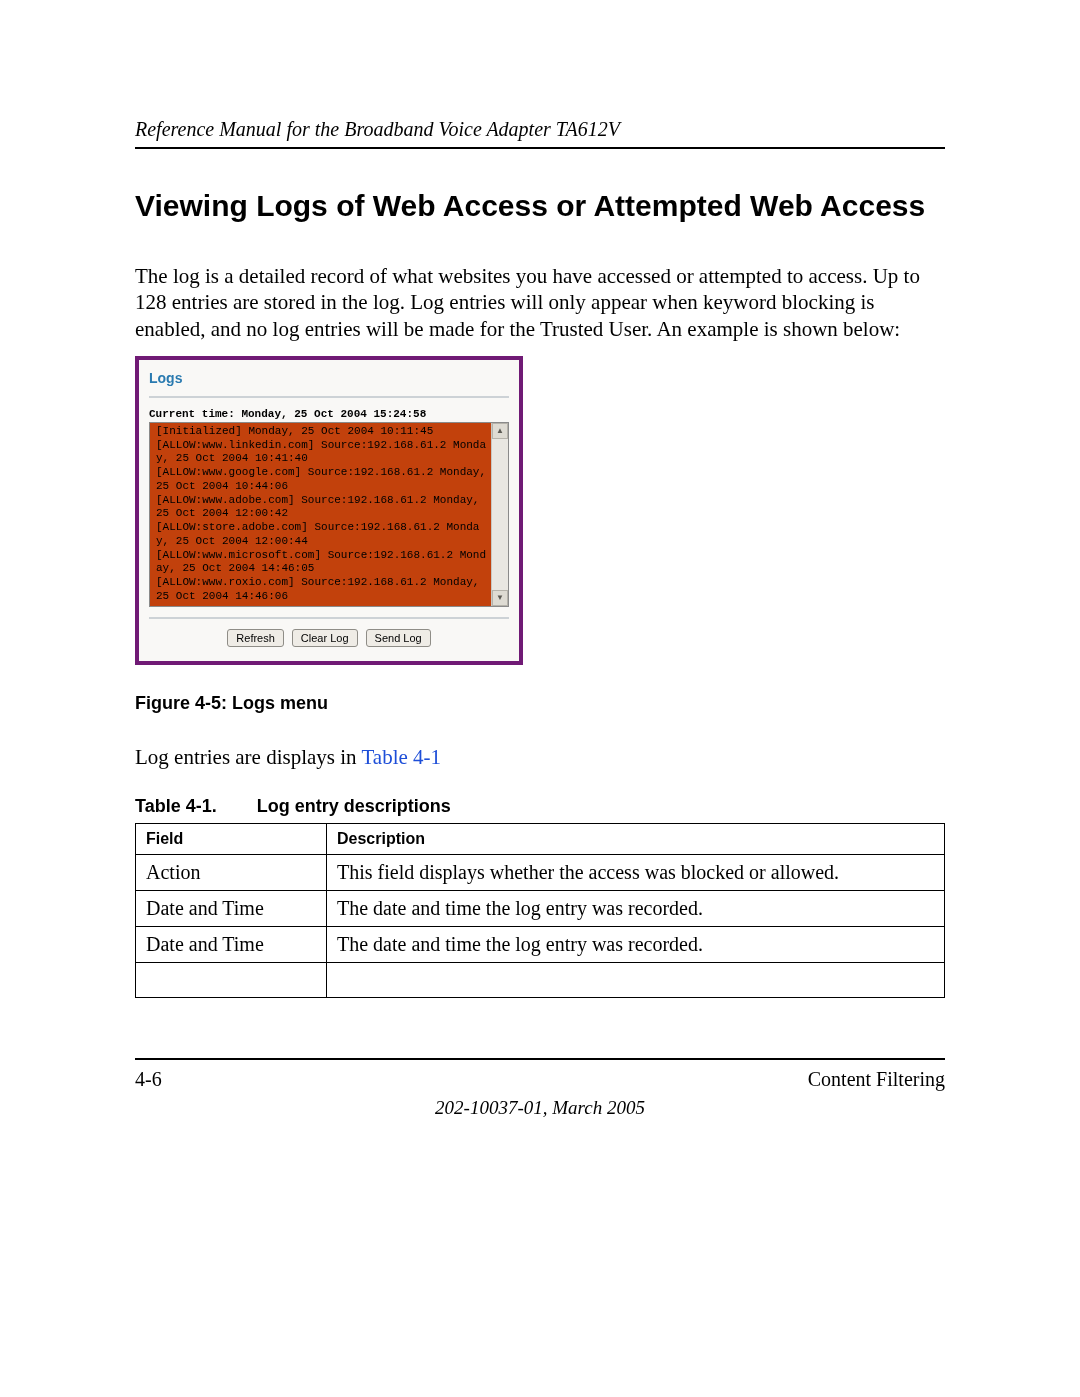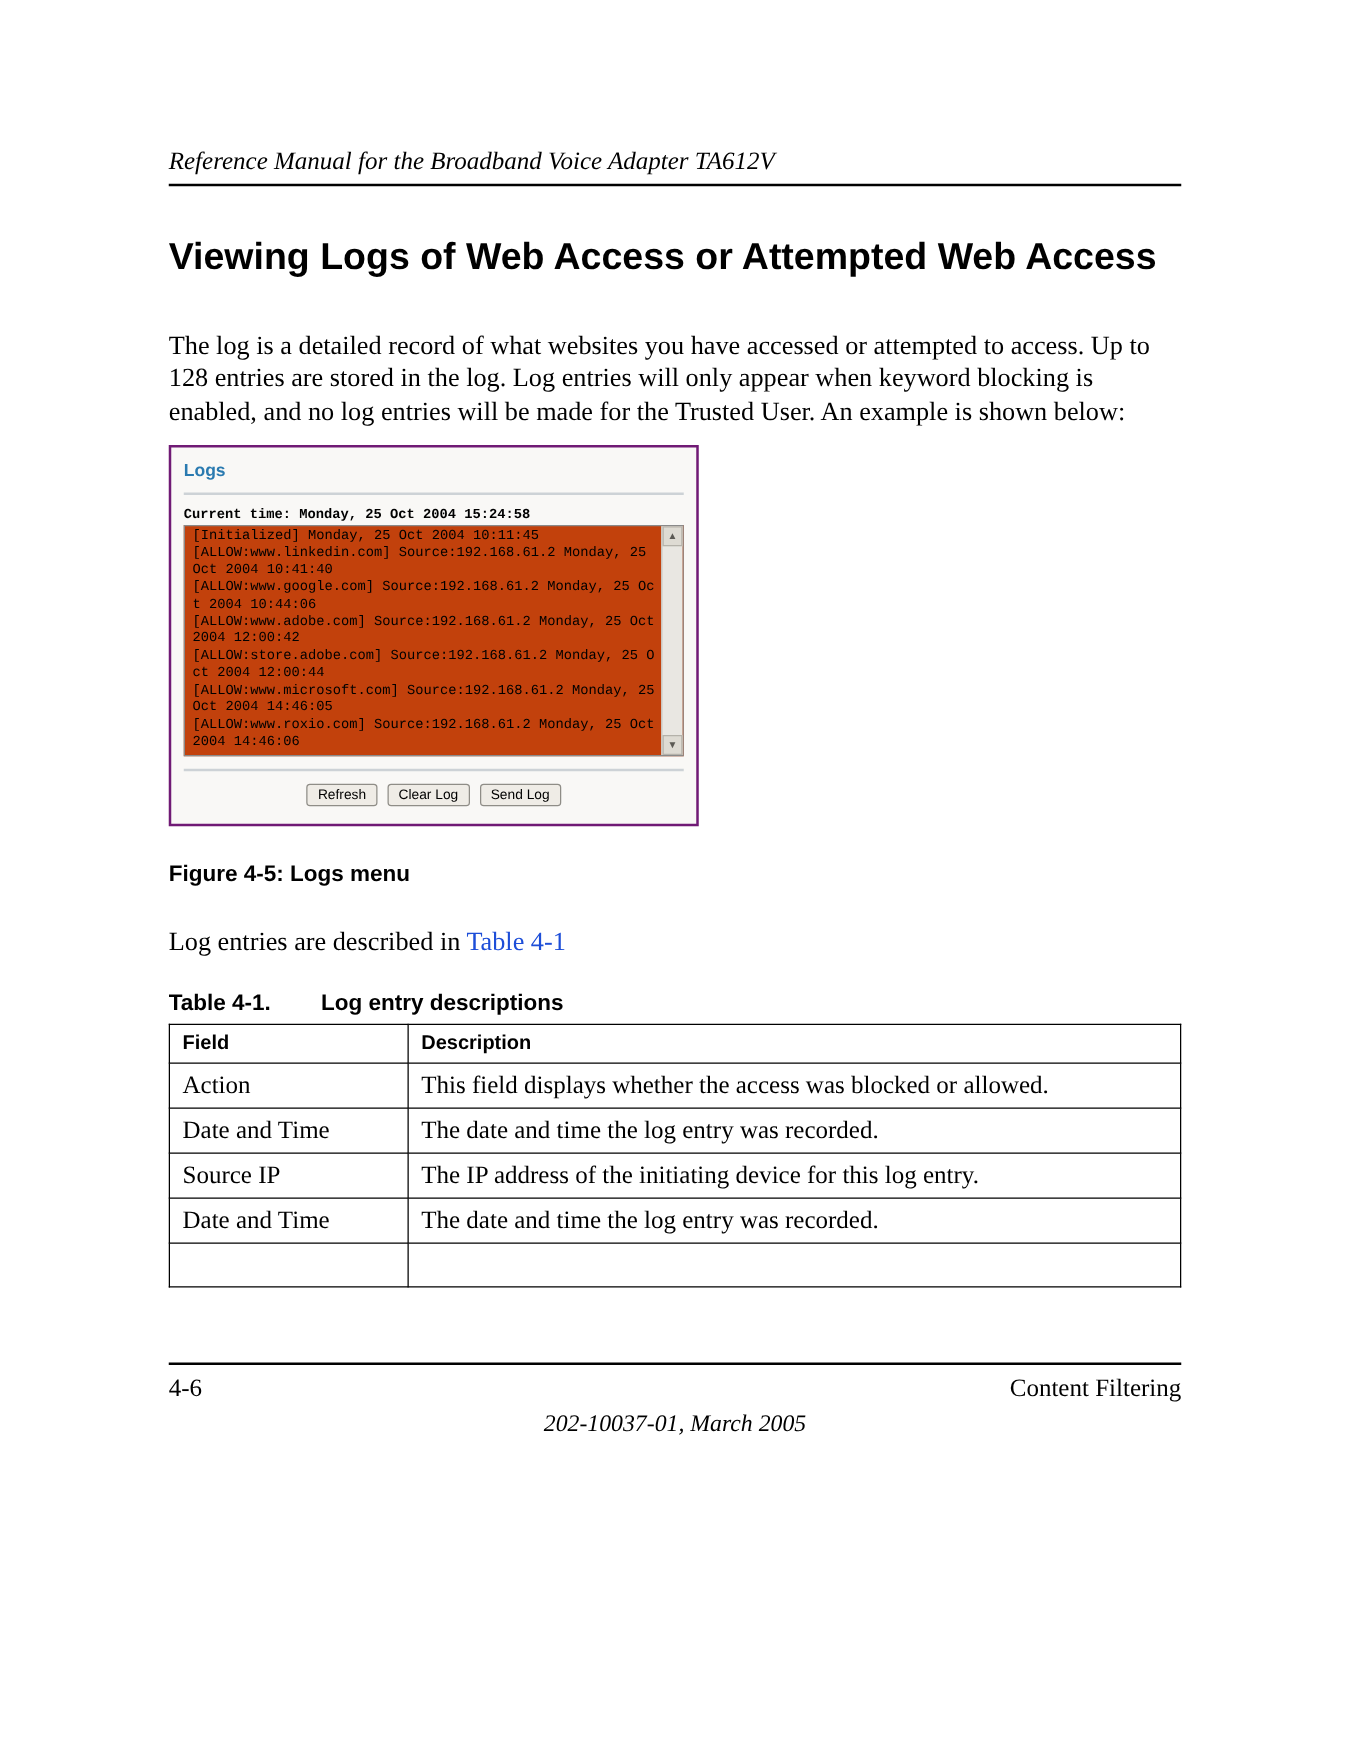--- a/index.html
+++ b/index.html
@@ -27,22 +27,22 @@
     font-weight: bold;
     font-size: 30px;
     margin: 40px 0 40px 0;
   }
   p.body {
     font-size: 21px;
     line-height: 1.25;
     margin: 0 0 14px 0;
   }
   .screenshot {
-    width: 424px;
-    border: 2px solid #701a75;
+    width: 388px;
+    border: 4px solid #701a75;
     background: #f9f8f6;
     margin-top: 12px;
     padding: 10px 10px 14px 10px;
     box-sizing: border-box;
     font-family: Arial, Helvetica, sans-serif;
   }
   .ss-title {
     color: #2a7ab0;
     font-family: Arial, Helvetica, sans-serif;
     font-weight: bold;
@@ -201,21 +201,21 @@
     <div class="ss-buttons">
       <div class="ss-btn">Refresh</div>
       <div class="ss-btn">Clear Log</div>
       <div class="ss-btn">Send Log</div>
     </div>
   </div>
 
   <div class="fig-caption">Figure 4-5:  Logs menu</div>
 
   <p class="body">
-    <span>Log entries are described in </span><span class="ref-link">Table 4-1</span>
+    <span>Log entries are displays in </span><span class="ref-link">Table 4-1</span>
   </p>
 
   <div class="tbl-caption">
     <span>Table 4-1.</span>&nbsp;&nbsp;&nbsp;&nbsp;&nbsp;&nbsp;&nbsp;&nbsp;<span>Log entry descriptions</span>
   </div>
 
   <table class="fields">
     <thead>
       <tr>
         <th class="fcol">Field</th>
@@ -223,24 +223,20 @@
       </tr>
     </thead>
     <tbody>
       <tr>
         <td class="fcol">Action</td>
         <td>This field displays whether the access was blocked or allowed.</td>
       </tr>
       <tr>
         <td class="fcol">Date and Time</td>
         <td>The date and time the log entry was recorded.</td>
-      </tr>
-      <tr>
-        <td class="fcol">Source IP</td>
-        <td>The IP address of the initiating device for this log entry.</td>
       </tr>
       <tr>
         <td class="fcol">Date and Time</td>
         <td>The date and time the log entry was recorded.</td>
       </tr>
       <tr>
         <td class="fcol" style="height:22px"></td>
         <td></td>
       </tr>
     </tbody>

